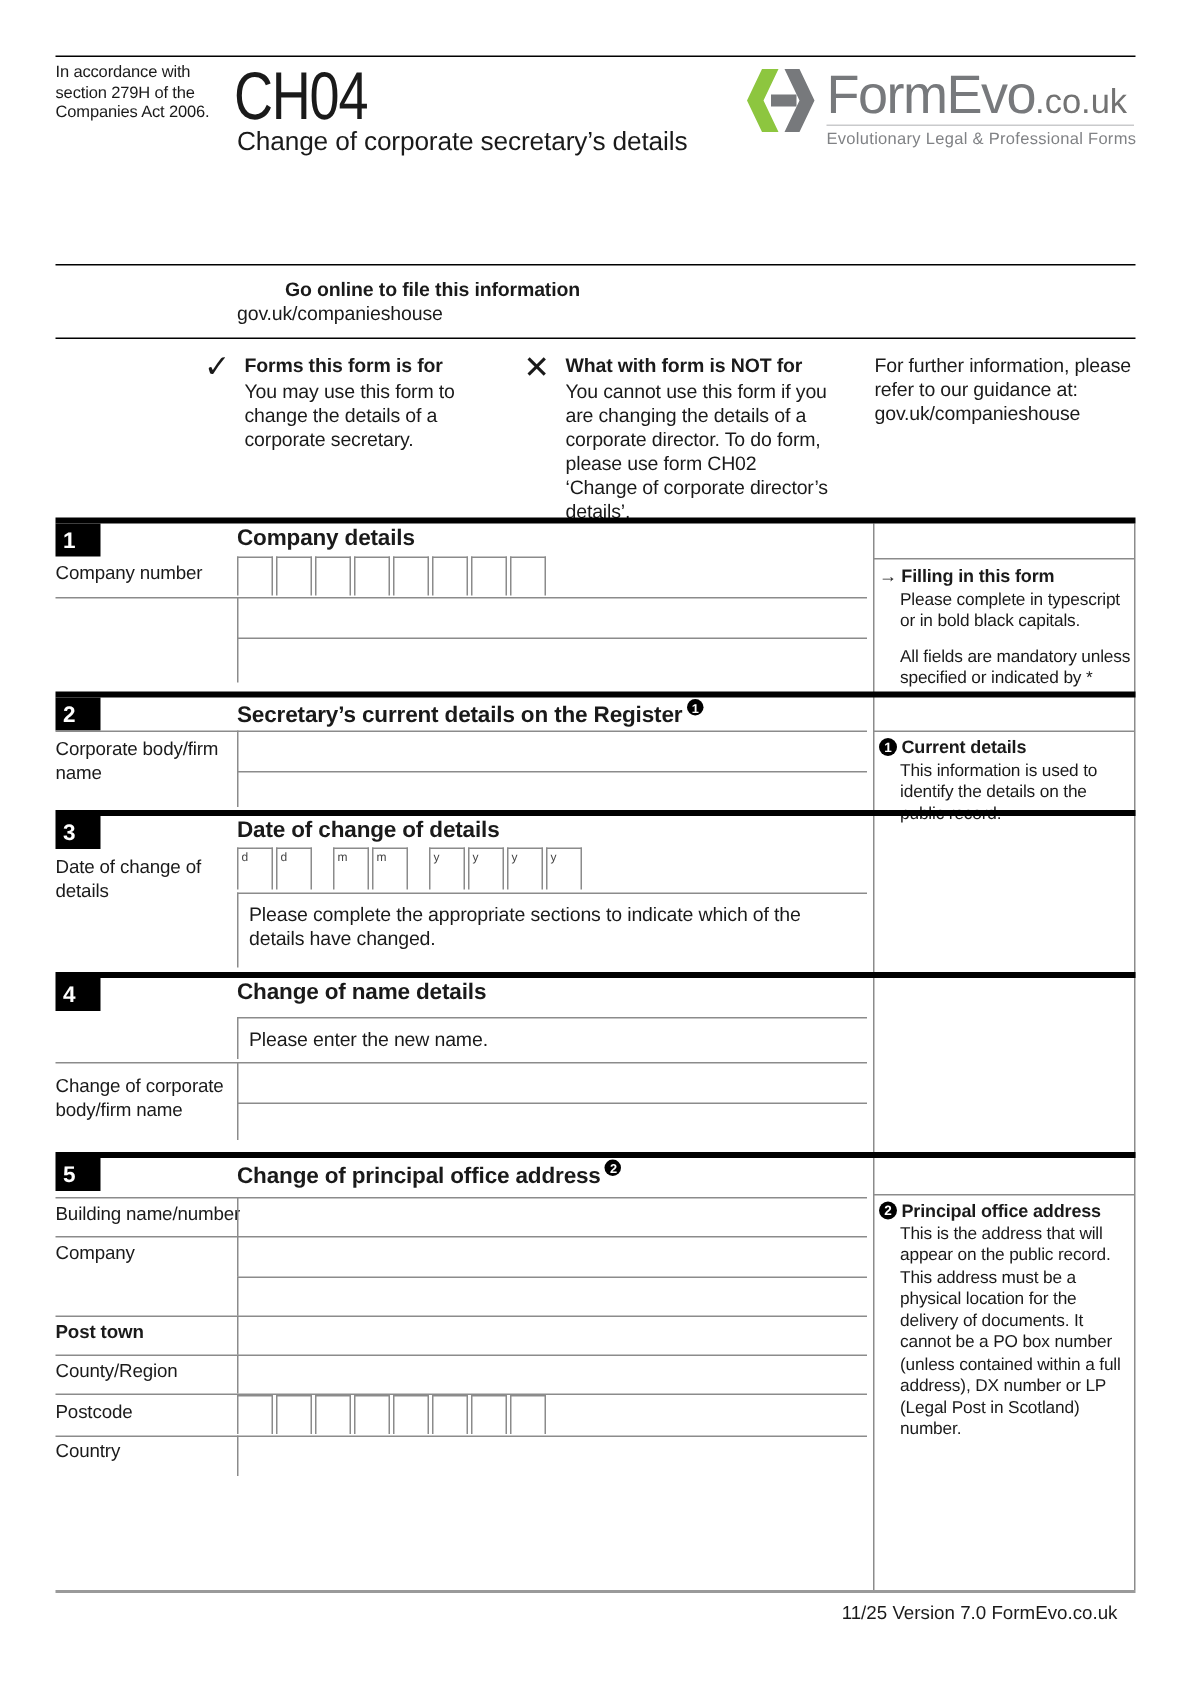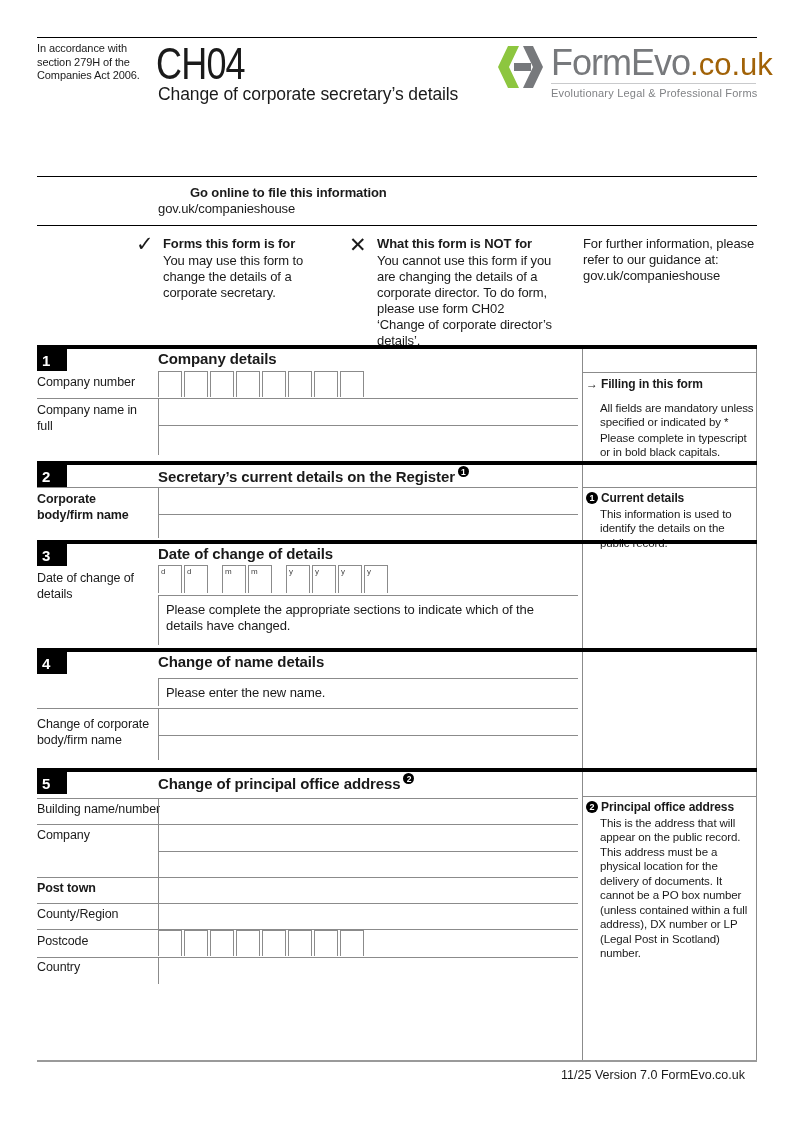--- a/index.html
+++ b/index.html
@@ -15,21 +15,21 @@
 
   .statute { position:absolute; left:37px; top:42px; width:114px; font-size:11px; line-height:13.5px; }
   .bigtitle { position:absolute; left:156px; top:38px; font-size:45px; letter-spacing:-1px;
               transform:scaleX(0.8); transform-origin:left top; white-space:nowrap; }
   .subtitle { position:absolute; left:158px; top:84px; font-size:17.5px; }
 
   
   .logo-icon { position:absolute; left:497px; top:42px; }
   .wordmark { position:absolute; left:551px; top:42px; font-size:36px; color:#77797c; white-space:nowrap;
               letter-spacing:-1px; }
-  .wordmark .tld { font-size:31px; color:#a16207; letter-spacing:0; }
+  .wordmark .tld { font-size:23px; color:#737373; letter-spacing:0; }
   .logo-div { position:absolute; left:551px; top:83px; width:205px; height:1px; background:#c9cacc; }
   .tagline { position:absolute; left:551px; top:87px; width:210px; font-size:11px; color:#808285;
              letter-spacing:0.2px; white-space:nowrap; }
 
   .go-head { position:absolute; left:158px; top:185px; font-size:13px; font-weight:bold;margin-left:32px; }
   .go-url  { position:absolute; left:158px; top:201px; font-size:13px; }
 
   .wf-icon { position:absolute; font-size:21px; font-weight:bold; }
   .wf-h { position:absolute; font-size:13px; font-weight:bold; }
   .wf-b { position:absolute; font-size:13px; line-height:16px; }
@@ -87,21 +87,21 @@
   <div class="hlb" style="left:37px; top:176px; width:720px;"></div>
   <div class="go-head">Go online to file this information</div>
   <div class="go-url">gov.uk/companieshouse</div>
   <div class="hlb" style="left:37px; top:225px; width:720px;"></div>
 
   <div class="wf-icon" style="left:136px; top:232px;">✓</div>
   <div class="wf-h" style="left:163px; top:236px;">Forms this form is for</div>
   <div class="wf-b" style="left:163px; top:253px; width:160px;">You may use this form to change the details of a corporate secretary.</div>
 
   <div class="wf-icon" style="left:349px; top:233px;">✕</div>
-  <div class="wf-h" style="left:377px; top:236px;">What this form is NOT for</div>
+  <div class="wf-h" style="left:377px; top:236px;">What with form is NOT for</div>
   <div class="wf-b" style="left:377px; top:253px; width:175px;">You cannot use this form if you are changing the details of a corporate director. To do form, please use form CH02 ‘Change of corporate director’s details’.</div>
 
   <div class="wf-b pre" style="left:583px; top:236px; width:180px;">For further information, please refer to our guidance at:
 gov.uk/companieshouse</div>
 
   <div class="vl" style="left:582px; top:349px; height:711px;"></div>
   <div class="vl" style="left:756px; top:349px; height:711px;"></div>
 
   <div class="bar" style="top:345px;"></div>
   <div class="badge" style="top:349px;">1</div>
@@ -113,41 +113,40 @@
       <div class="cell"></div>
       <div class="cell"></div>
       <div class="cell"></div>
       <div class="cell"></div>
       <div class="cell"></div>
       <div class="cell"></div>
       <div class="cell"></div>
   </div>
 
   <div class="hl" style="left:37px; top:398px; width:541px;"></div>
-  <div class="flabel" style="top:403px; width:118px;">Company name in full</div>
   <div class="vl" style="left:158px; top:398px; height:57px;"></div>
   <div class="hl" style="left:158px; top:425px; width:420px;"></div>
   <div style="position:absolute; left:159px; top:399px; width:418px; height:55px;"></div>
 
   <div class="hl" style="left:582px; top:372px; width:174px;"></div>
   <div class="note" style="top:377px;">
     <div class="trow">
       <span class="arrow">→</span>
       <span>Filling in this form</span>
     </div>
+    <div class="nbody">Please complete in typescript or in bold black capitals.</div>
     <div class="nbody" style="margin-top:9px;">All fields are mandatory unless specified or indicated by *</div>
-    <div class="nbody">Please complete in typescript or in bold black capitals.</div>
   </div>
 
   <div class="bar" style="top:461px;"></div>
   <div class="badge" style="top:465px;">2</div>
   <div class="sech" style="top:466px;"><span>Secretary’s current details on the Register</span><span class="mkr">1</span></div>
 
   <div class="hl" style="left:37px; top:487px; width:541px;"></div>
-  <div class="flabel" style="top:492px; width:112px;font-weight:bold;">Corporate body/firm name</div>
+  <div class="flabel" style="top:492px; width:112px;">Corporate body/firm name</div>
   <div class="vl" style="left:158px; top:487px; height:51px;"></div>
   <div class="hl" style="left:158px; top:514px; width:420px;"></div>
   <div style="position:absolute; left:159px; top:488px; width:418px; height:50px;"></div>
 
   <div class="hl" style="left:582px; top:487px; width:174px;"></div>
   <div class="note" style="top:491px;">
     <div class="trow">
       <span class="mkr">1</span>
       <span>Current details</span>
     </div>

